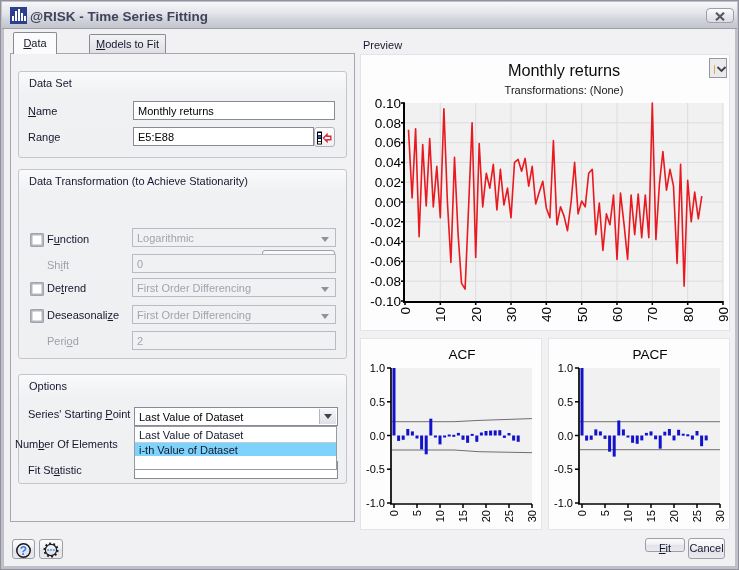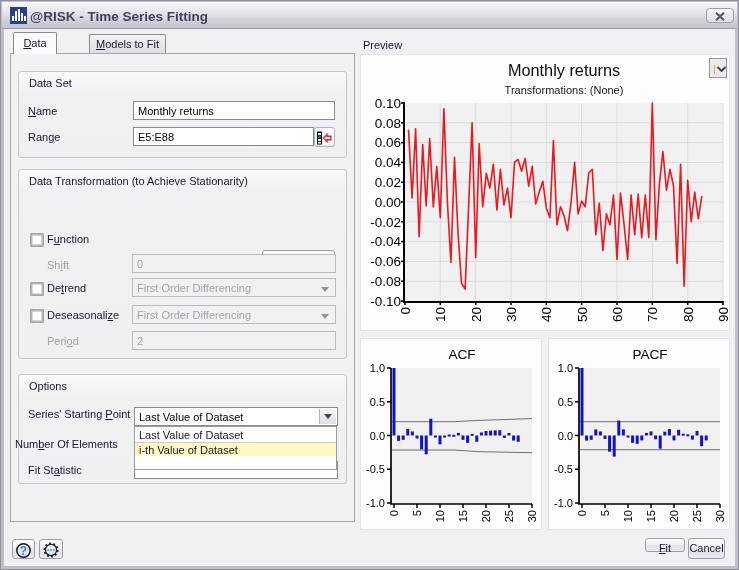--- a/index.html
+++ b/index.html
@@ -82,20 +82,21 @@
   <rect x="2" y="12" width="3" height="1.6" fill="#fff"></rect>
   <path d="M7.5 8 L11 4.5 L11 6.2 L14.8 6.2 L14.8 9.8 L11 9.8 L11 11.5 Z" fill="#fff" stroke="#d6293c" stroke-width="1.4" stroke-linejoin="miter"></path>
  </svg></div>
 
 <div class="gb" style="left:17px;top:168px;width:329px;height:190px;">
   <div class="gbt">Data Transformation (to Achieve Stationarity)</div>
     </div>
 <div class="btn" style="left:261px;top:201px;width:73px;height:19px;line-height:17px;margin-top:48px;">Auto De<u>t</u>ect</div>
 <div class="cb" style="left:29px;top:232px;"></div>
 <div class="lbl" style="left:46px;top:232px;">F<u>u</u>nction</div>
+<div class="dinput" style="left:131px;top:227px;width:204px;height:19px;">Logarithmic<div class="combo-arrow"></div></div>
 <div class="glbl" style="left:46px;top:258px;">Sh<u>i</u>ft</div>
 <div class="dinput" style="left:131px;top:253px;width:204px;height:19px;">0</div>
 <div class="cb" style="left:29px;top:281px;"></div>
 <div class="lbl" style="left:46px;top:281px;">De<u>t</u>rend</div>
 <div class="dinput" style="left:131px;top:277px;width:204px;height:19px;">First Order Differencing<div class="combo-arrow"></div></div>
 <div class="cb" style="left:29px;top:308px;"></div>
 <div class="lbl" style="left:46px;top:308px;">Deseasonali<u>z</u>e</div>
 <div class="dinput" style="left:131px;top:304px;width:204px;height:19px;">First Order Differencing<div class="combo-arrow"></div></div>
 <div class="glbl" style="left:46px;top:334px;">Peri<u>o</u>d</div>
 <div class="dinput" style="left:131px;top:330px;width:204px;height:19px;">2</div>
@@ -109,21 +110,21 @@
 
 <div style="position:absolute;left:133px;top:460px;width:204px;height:18px;background:#fff;border:1px solid #898a95;"></div>
 
 <div class="input" style="left:133px;top:406px;width:204px;height:19px;">Last Value of Dataset
   <div style="position:absolute;right:1px;top:1px;width:17px;height:15px;background:linear-gradient(180deg,#f5f6f8,#dfe0e5);border-left:1px solid #b4b5bd;">
    <div style="position:absolute;left:4px;top:5px;width:0;height:0;border-left:4px solid transparent;border-right:4px solid transparent;border-top:5px solid #3e404c;"></div>
   </div></div>
 
 <div style="position:absolute;left:133px;top:425px;width:203px;height:44px;background:#fff;border:1px solid #989aa4;z-index:10;font-size:11px;color:#16172e;">
  <div style="height:14.66px;padding:1.5px 0 0 4px;">Last Value of Dataset</div>
- <div style="height:14.66px;padding:1.5px 0 0 4px;background:#fef9c3;border-top:1px solid #cbccd2;">i-th Value of Dataset</div>
+ <div style="height:14.66px;padding:1.5px 0 0 4px;background:#7dd3fc;border-top:1px solid #cbccd2;">i-th Value of Dataset</div>
 </div>
 
 <div class="btn" style="left:11px;top:538px;width:23px;height:20px;">
  <svg width="17" height="17" viewBox="0 0 17 17" style="margin-top:1.5px">
   <circle cx="8.5" cy="8.5" r="6.7" fill="none" stroke="#16161c" stroke-width="1.5"></circle>
   <text x="8.5" y="13" text-anchor="middle" font-family="Liberation Sans, sans-serif" font-size="12" font-weight="bold" fill="#2e7cf0">?</text>
       </svg></div>
 <div class="btn" style="left:38px;top:538px;width:24px;height:20px;">
  <svg width="18" height="18" viewBox="0 0 18 18" style="margin-top:1px">
   <circle cx="9" cy="9" r="5.6" fill="none" stroke="#1c1c22" stroke-width="1.2"></circle>

